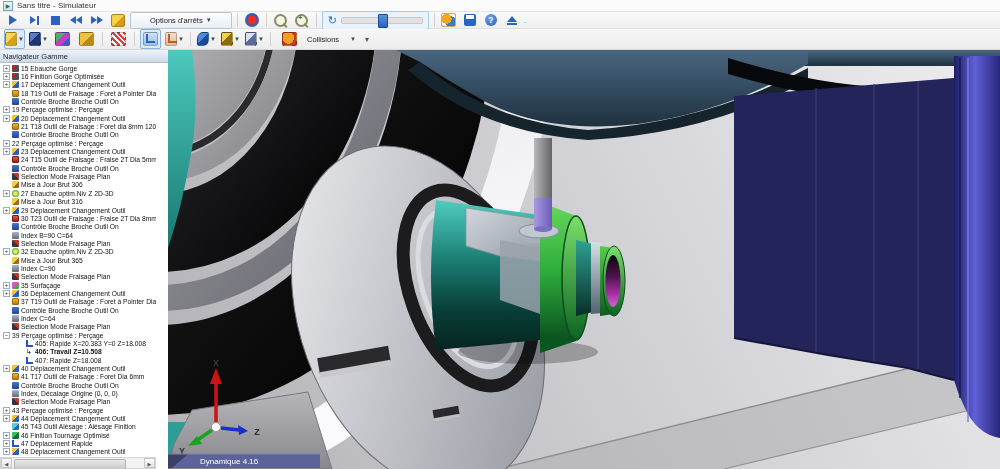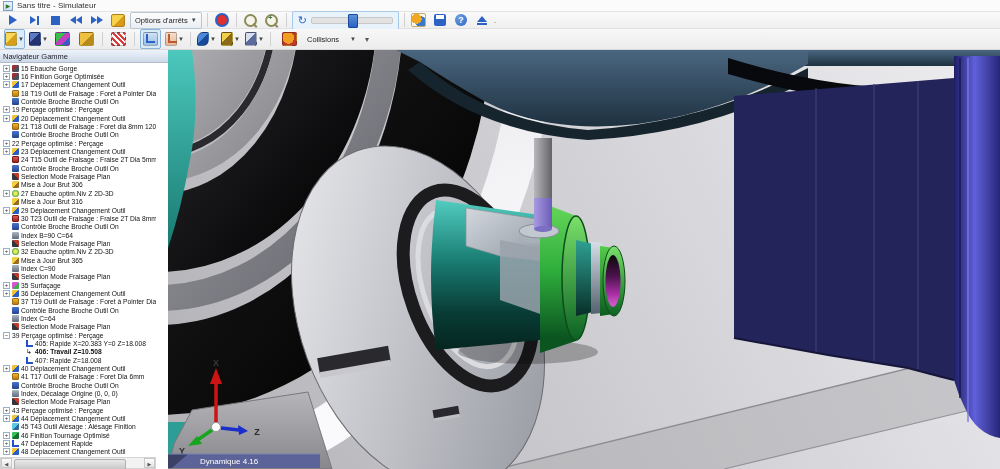--- a/index.html
+++ b/index.html
@@ -20,21 +20,21 @@
   .tbtn2{width:19px;height:18px;display:flex;align-items:center;justify-content:center;border:1px solid transparent;border-radius:2px;}
   .active-btn{background:#dcebf8;border-color:#8ab4dc;}
   .sep{width:1px;height:14px;background:#d0d0d0;margin:0 2px;}
   .caret{font-size:6px;color:#444;margin-left:1px;}
   .tri-r{width:0;height:0;border-top:5px solid transparent;border-bottom:5px solid transparent;border-left:8px solid #2b62c4;}
   .tri-r.sm{border-top-width:4px;border-bottom-width:4px;border-left-width:6px;}
   .tri-l{width:0;height:0;border-top:4px solid transparent;border-bottom:4px solid transparent;border-right:6px solid #2b62c4;}
   .bar-v{width:2px;height:9px;background:#2b62c4;margin-left:1px;}
   .sq{width:9px;height:9px;background:#2b62c4;}
   .ic-reset{width:12px;height:11px;background:linear-gradient(135deg,#f6d24a 55%,#d89a18 55%);border:1px solid #b08018;border-radius:2px;}
-  .btn-opts{display:flex;align-items:center;gap:2px;height:15px;padding:0 4px;border:1px solid #b8c6d4;border-radius:2px;
+  .btn-opts{display:flex;align-items:center;gap:2px;height:15px;padding:0 19px;border:1px solid #b8c6d4;border-radius:2px;
     background:linear-gradient(180deg,#fdfdfd,#e9eef3);font-size:7.5px;color:#222;text-align:center;}
   .ic-rec{width:10px;height:10px;border-radius:50%;border:2px solid #2b62c4;background:radial-gradient(circle,#e03030 60%,#8a1010);}
   .mag{position:relative;width:9px;height:9px;border:2px solid #8a8a5a;border-radius:50%;background:#f4f4e8;}
   .mag::after{content:"";position:absolute;width:2px;height:5px;background:#8a8a5a;transform:rotate(-45deg);left:8px;top:7px;}
   .mag.plus::before{content:"+";position:absolute;font-size:7px;color:#3a7a3a;left:1px;top:-2px;font-weight:bold;}
   .speed-group{display:flex;align-items:center;gap:4px;height:17px;padding:0 5px;border:1px solid #a8c8e8;
     background:#e9f3fb;border-radius:2px;}
   .ic-rotate{font-size:11px;color:#2b62c4;line-height:11px;}
   .slider-track{position:relative;width:80px;height:5px;background:#e2e2e2;border:1px solid #c8c8c8;border-radius:2px;}
   .slider-thumb{position:absolute;left:36px;top:-4px;width:8px;height:12px;background:linear-gradient(180deg,#5a92d8,#2b62c4);

